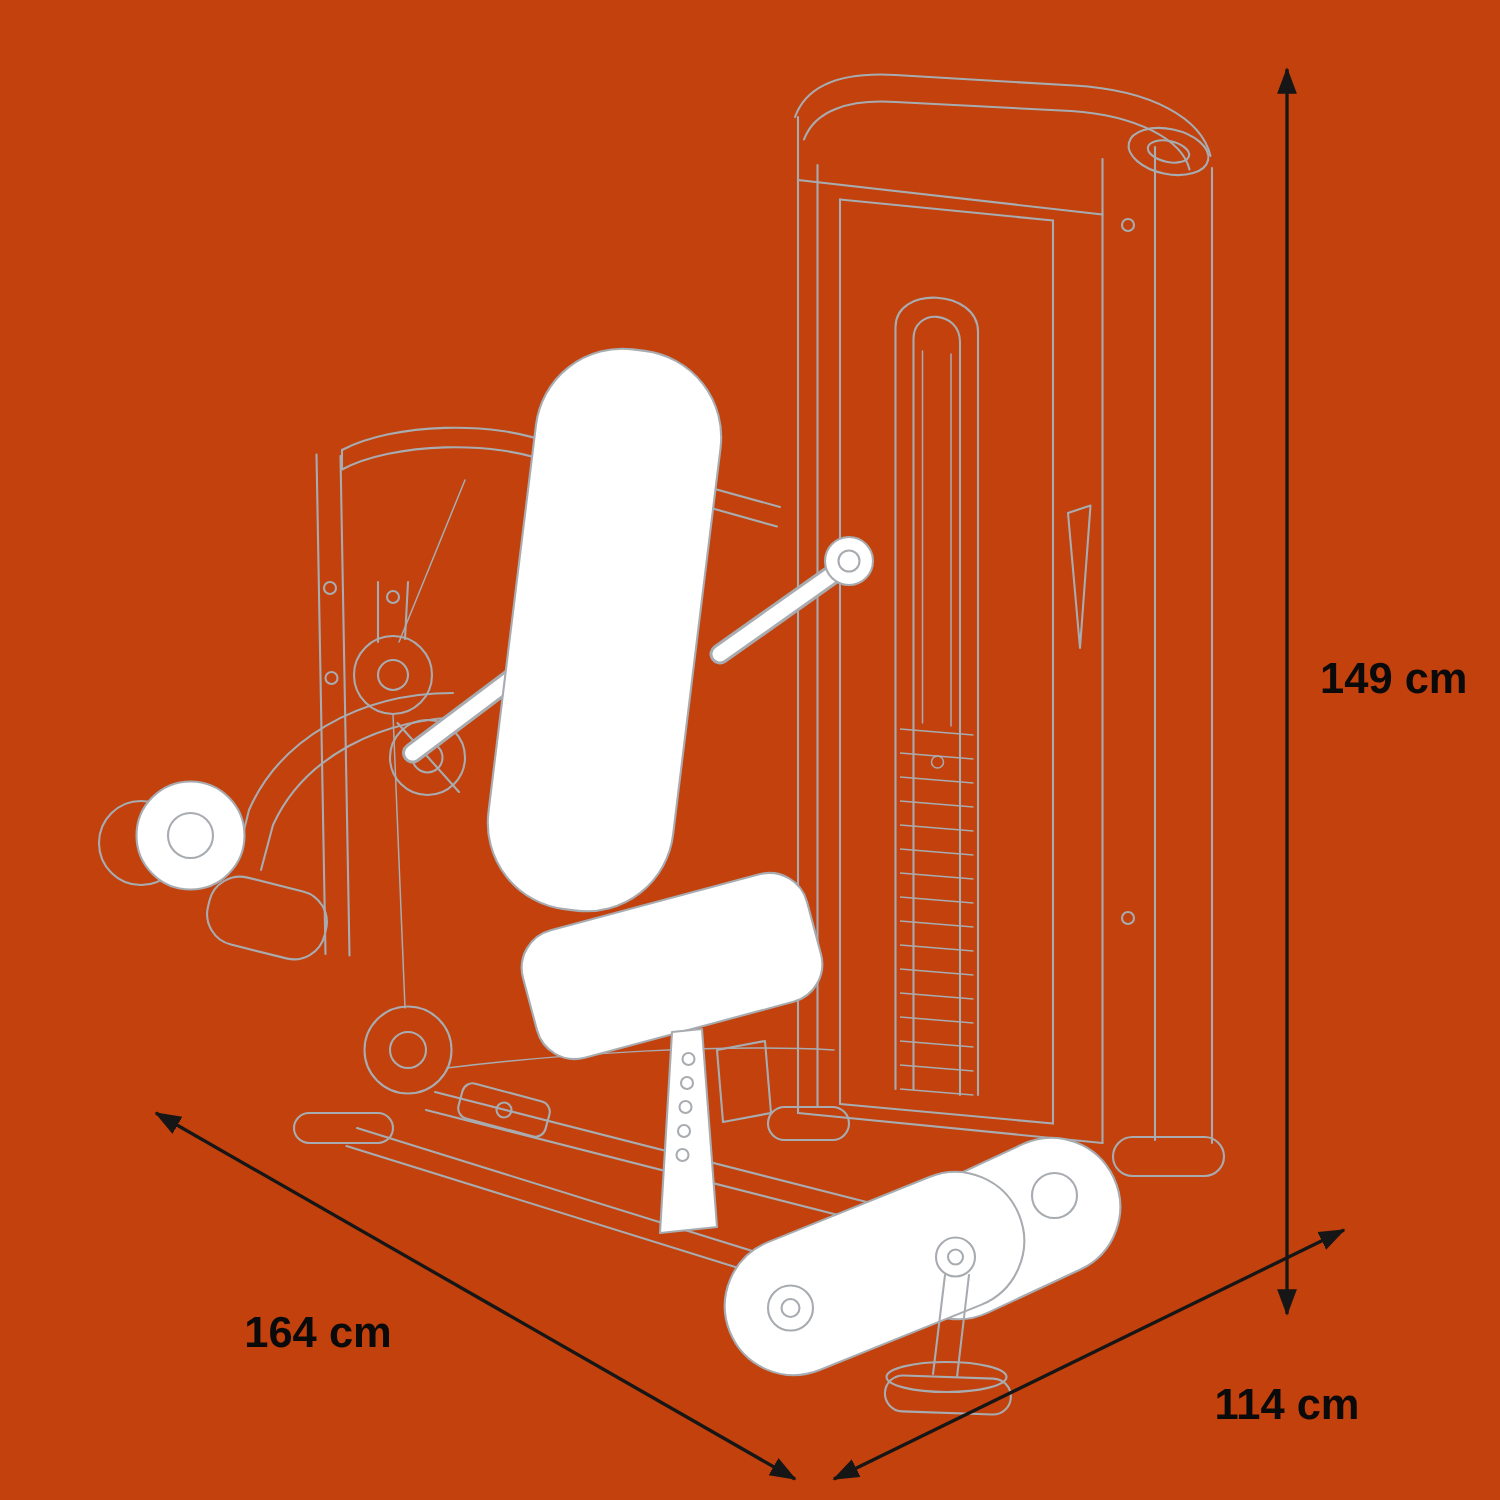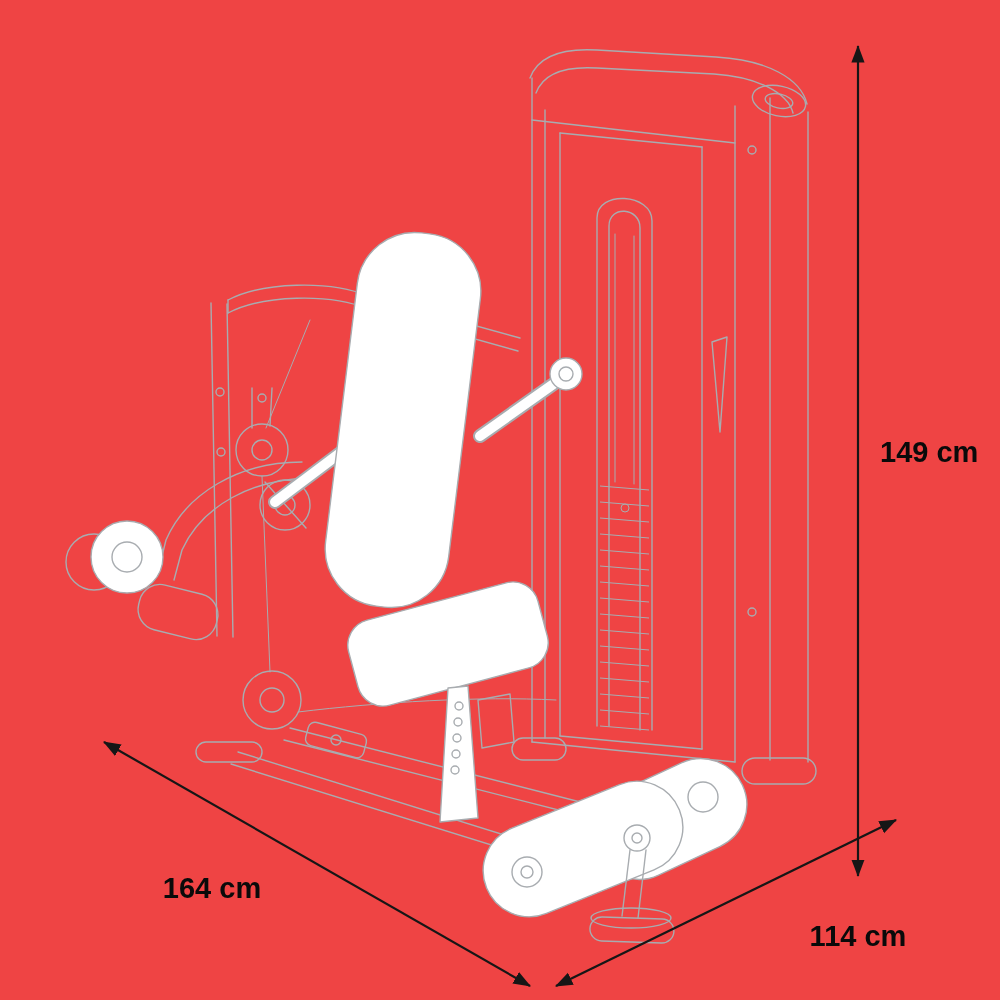--- a/index.html
+++ b/index.html
@@ -1,19 +1,19 @@
 <!DOCTYPE html>
 <html><head>
 <meta charset="utf-8">
 <style>
   html,body{margin:0;padding:0;background:#fff;}
   .canvas{
     position:relative;
     width:1000px;height:1000px;
-    background:#ef4444;
+    background:#c2410c;
     font-family:"Liberation Sans",sans-serif;
     overflow:hidden;
   }
   svg{position:absolute;left:0;top:0;}
   .dim-label{
     font-family:"Liberation Sans",sans-serif;
     font-weight:700;
     font-size:29px;
     fill:#0a0a0a;
   }

